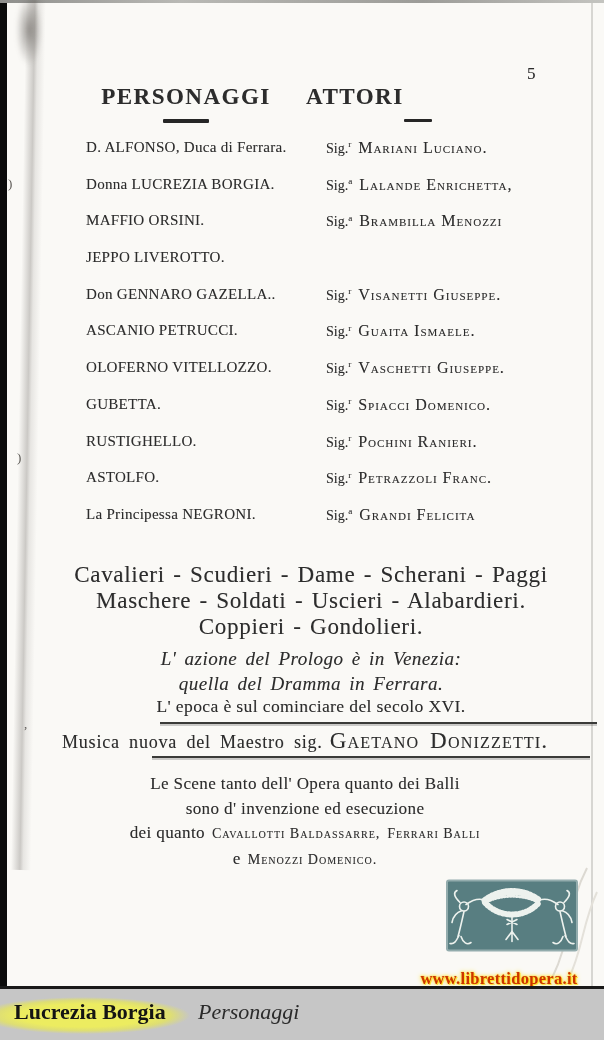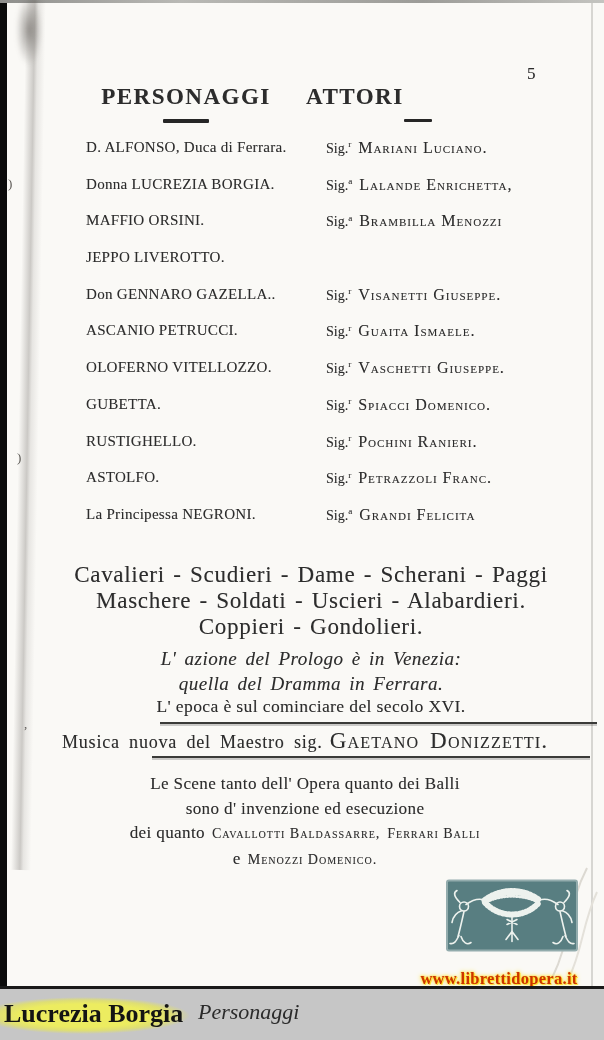--- a/index.html
+++ b/index.html
@@ -61,21 +61,21 @@
     font-size:16.5px;font-weight:bold;letter-spacing:0.3px;
     color:var(--watermark-red,#cc3300);
     text-shadow:0 0 2px var(--watermark-glow,#ffd900),0 0 5px var(--watermark-glow,#ffd900),1px 1px 0 #ffe84d;margin-top:14px;}
   .curl{top:860px;left:540px;}
 
   
   .footer{top:986px;left:0;right:0;height:54px;
     background:var(--footer-bar,#c6c6c6);border-top:3px solid #191919;}
   .highlight{position:absolute;left:-22px;top:8px;width:212px;height:37px;border-radius:50%;
     background:radial-gradient(closest-side,var(--footer-highlight,#ecec60) 62%,#dede74 82%,rgba(198,198,198,0) 100%);}
-  .f-title{position:absolute;left:4px;top:10px;font-size:26px;font-weight:bold;color:#141414;}
+  .f-title{position:absolute;left:14px;top:10px;font-size:22px;font-weight:bold;color:#141414;}
   .f-section{position:absolute;left:198px;top:10px;font-size:22px;font-style:italic;color:#2b2b2b;}
 </style>
 </head>
 <body>
 
 <div class="screen">
 
   <div class="abs top-edge"></div>
   <div class="abs left-strip"></div>
   <div class="abs crease"></div>

